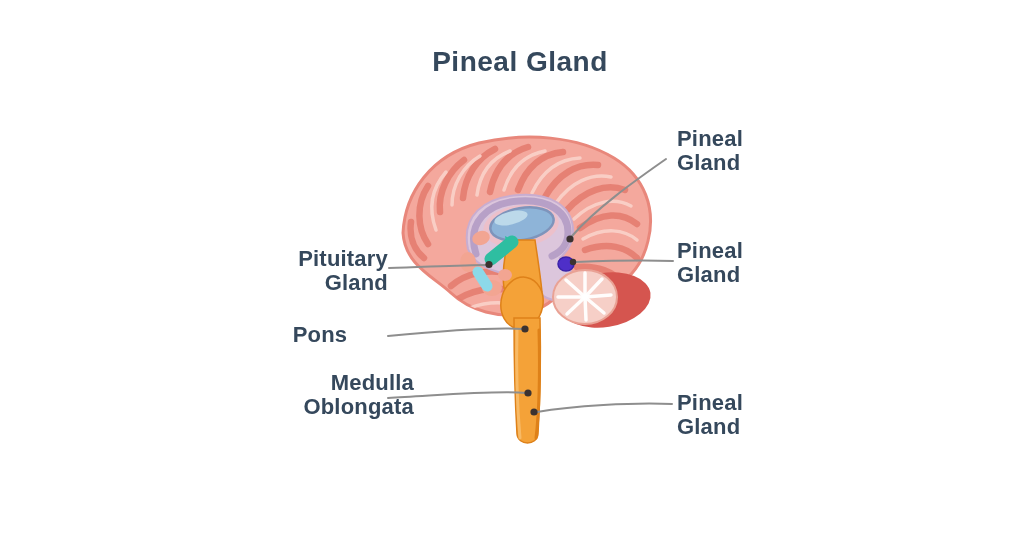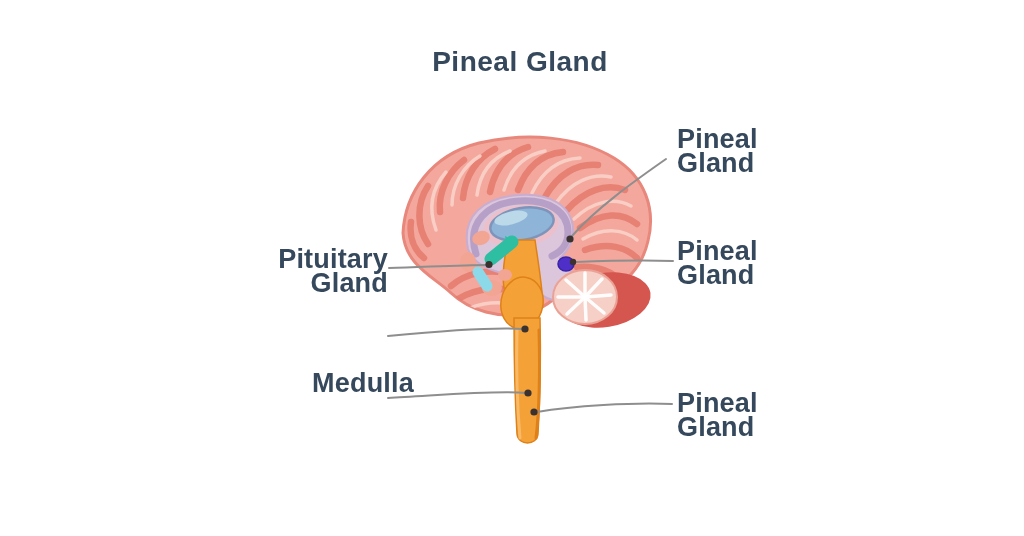--- a/index.html
+++ b/index.html
@@ -17,21 +17,21 @@
   }
   .stage svg {
     position: absolute;
     left: 0;
     top: 0;
   }
   .lbl {
     position: absolute;
     font-weight: bold;
     color: var(--label-text, #35485C);
-    font-size: 27px;
+    font-size: 22px;
     line-height: 24px;
     letter-spacing: 0.2px;
     white-space: nowrap;
   }
   .lbl.center { text-align: center; }
   .lbl.title-lbl {
     font-size: 28px;
     line-height: 30px;
     letter-spacing: 0.5px;
   }
@@ -160,23 +160,25 @@
     </g>
   </svg>
 
   <div class="lbl title-lbl center" style="left:362px; top:47px; width:316px;">Pineal Gland</div>
 
   <div class="lbl center" style="left:248px; top:247px; width:140px;text-align:right;">
     <div>Pituitary</div>
     <div>Gland</div>
   </div>
 
+  <div class="lbl center" style="left:258px; top:323px; width:124px;">Pons</div>
 
   <div class="lbl center" style="left:244px; top:371px; width:170px;text-align:right;">
     <div>Medulla</div>
+    <div>Oblongata</div>
   </div>
 
   <div class="lbl" style="left:677px; top:127px; width:110px;">
     <div>Pineal</div>
     <div>Gland</div>
   </div>
 
   <div class="lbl" style="left:677px; top:239px; width:110px;">
     <div>Pineal</div>
     <div>Gland</div>

